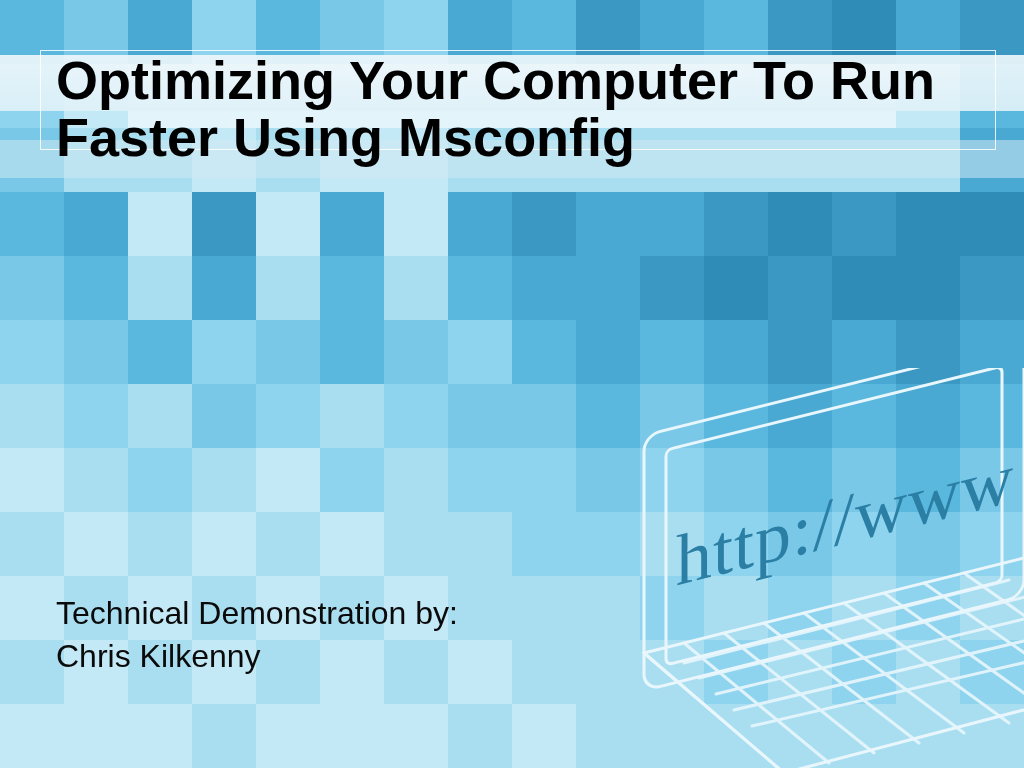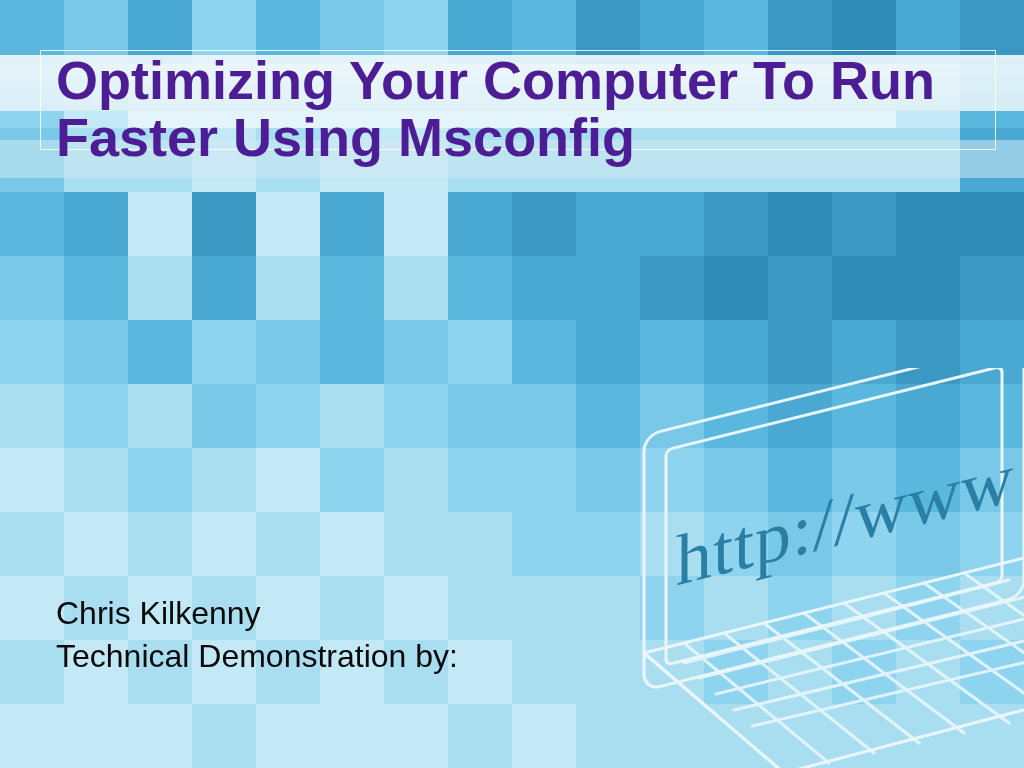--- a/index.html
+++ b/index.html
@@ -63,21 +63,21 @@
 
   
   .title {
     position: absolute;
     left: 56px;
     top: 52px;
     right: 60px;
     font-weight: 900;
     font-size: 54px;
     line-height: 1.05;
-    color: #4c1d95;
+    color: #000000;
     letter-spacing: 0px;
     font-family: Arial Black, Arial, sans-serif;
   }
 
   
   .subtitle {
     position: absolute;
     left: 56px;
     bottom: 90px;
     font-size: 32px;
@@ -303,22 +303,22 @@
       <div class="t6"></div>
   </div>
 
   <div class="title-band"></div>
   <div class="title-band2"></div>
   <div class="top-frame"></div>
 
   <h1 class="title">Optimizing Your Computer To Run Faster Using Msconfig</h1>
 
   <div class="subtitle">
+    <div>Technical Demonstration by:</div>
     <div>Chris Kilkenny</div>
-    <div>Technical Demonstration by:</div>
   </div>
 
   <div class="laptop">
     <svg viewBox="0 0 520 430">
       <g transform="translate(250,210)">
 
         <g transform="skewY(-14)">
           <rect class="stroke" x="-150" y="-180" width="380" height="255" rx="16"></rect>
           <rect class="stroke" x="-128" y="-160" width="336" height="215" rx="6"></rect>
           <text class="laptop-text" x="-118" y="-22">http://www</text>

